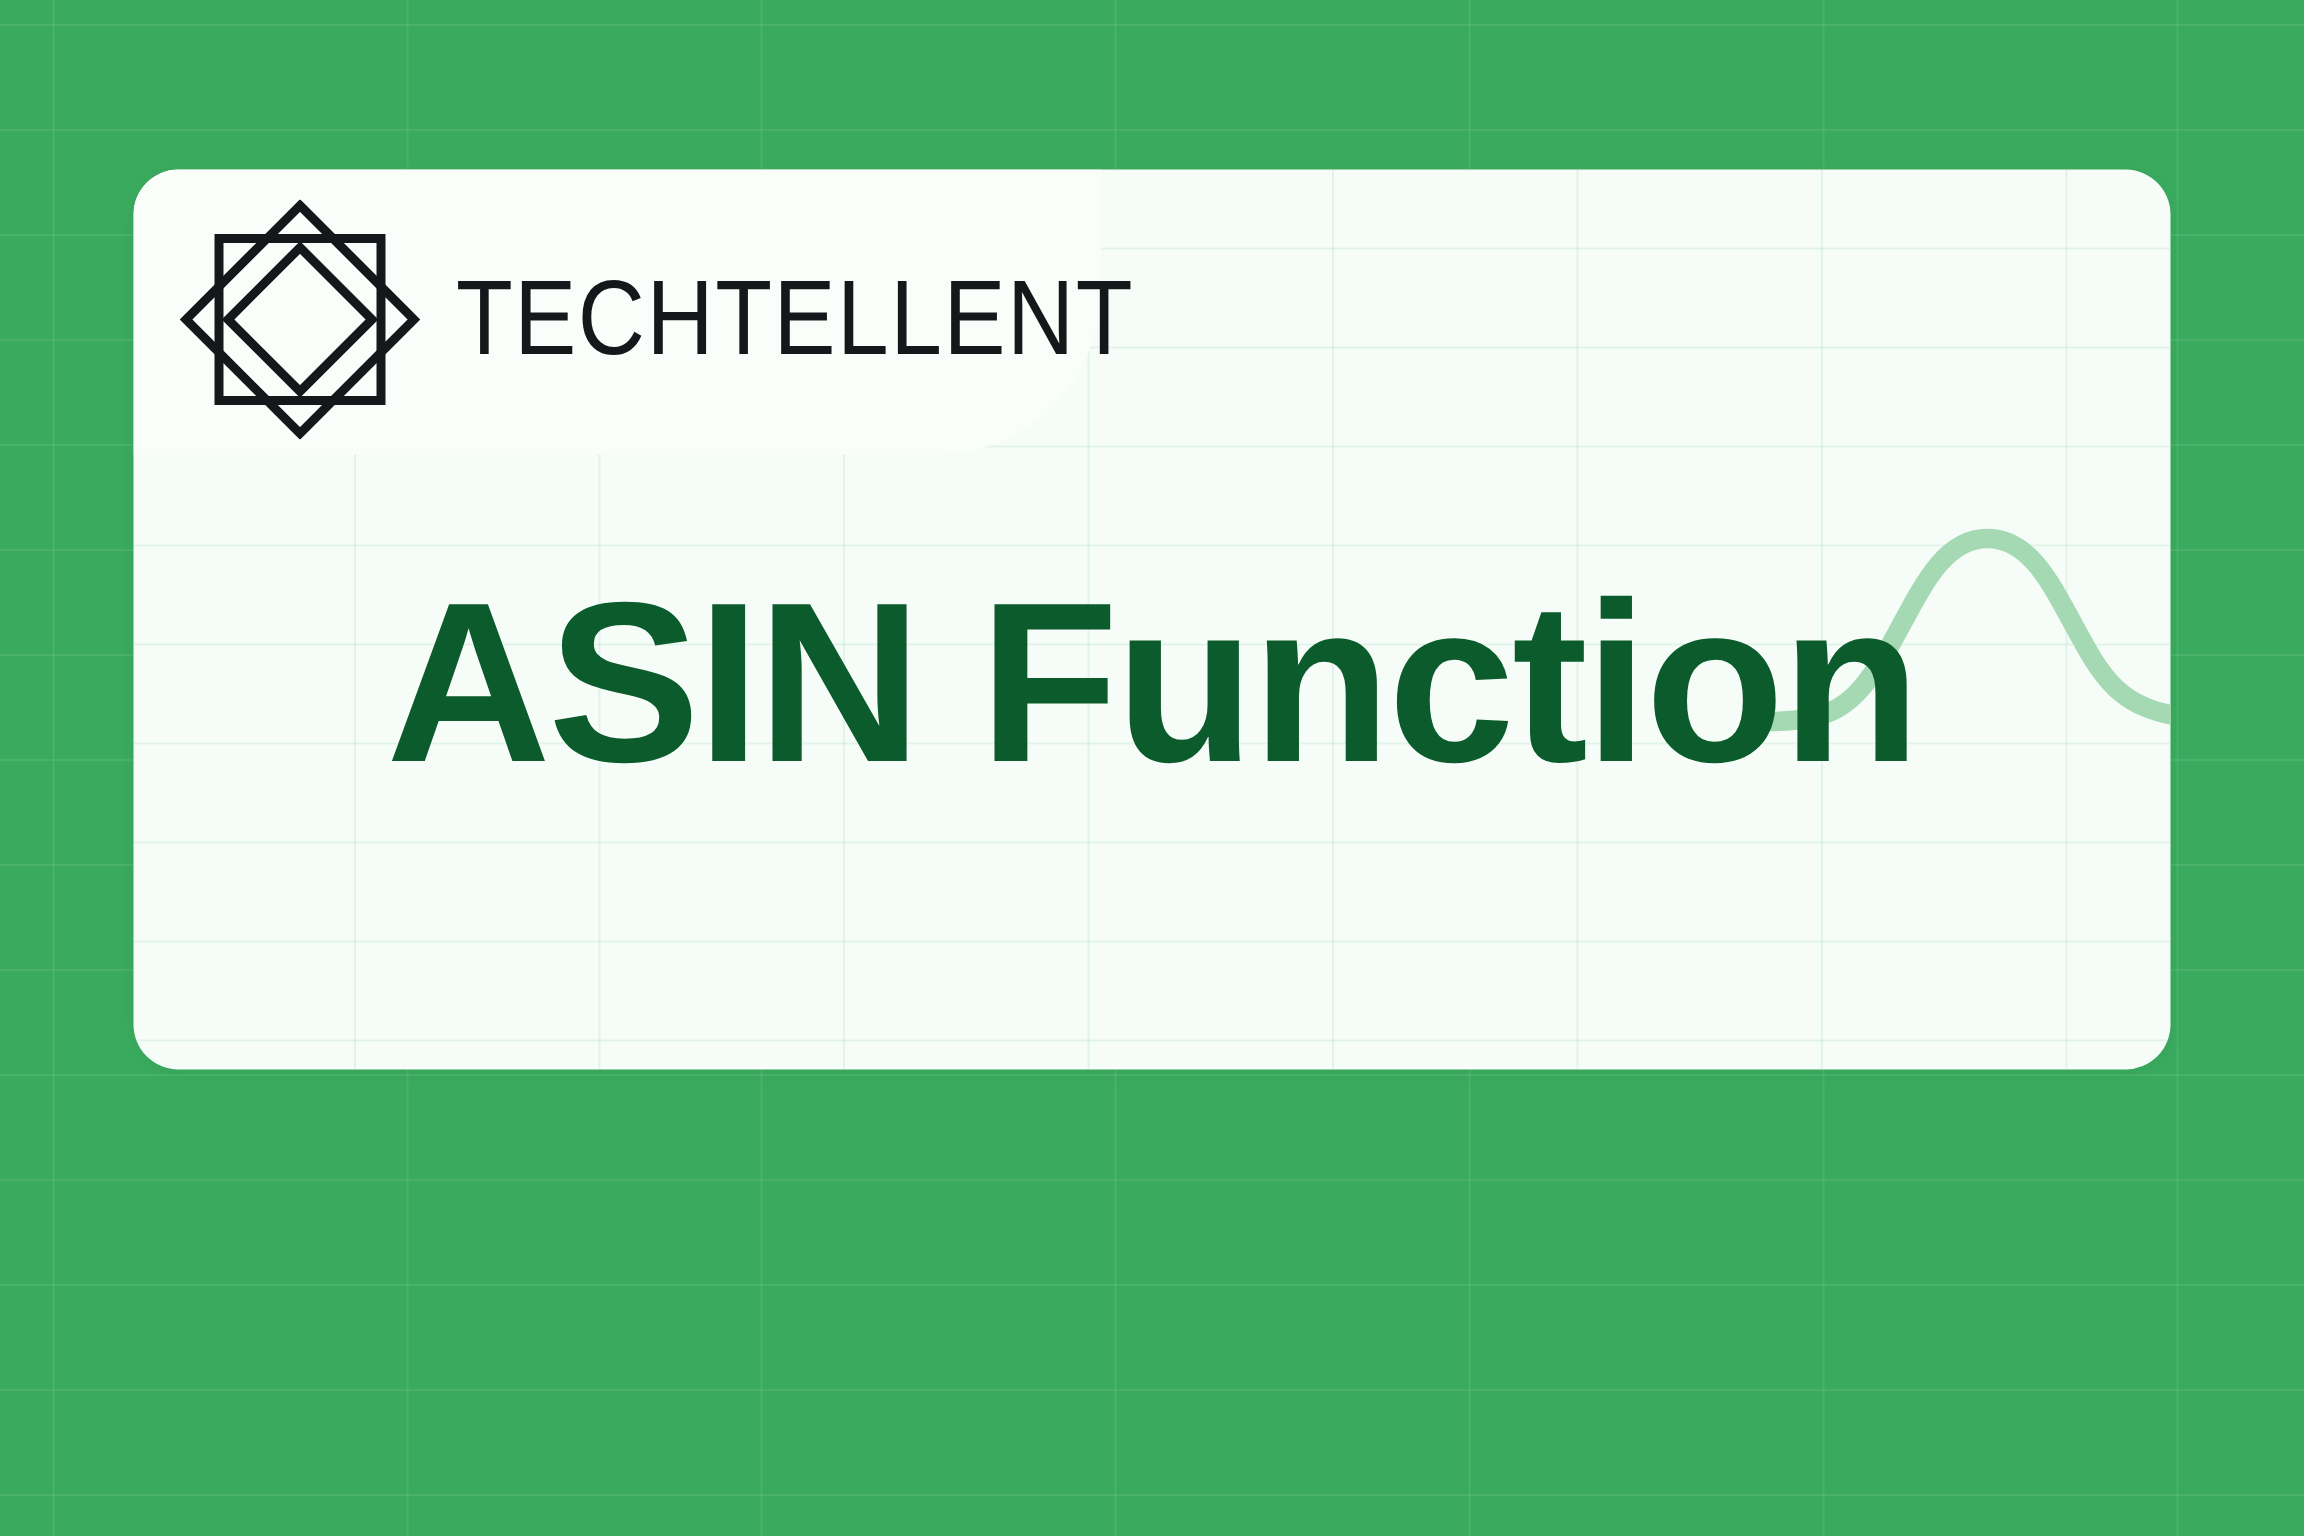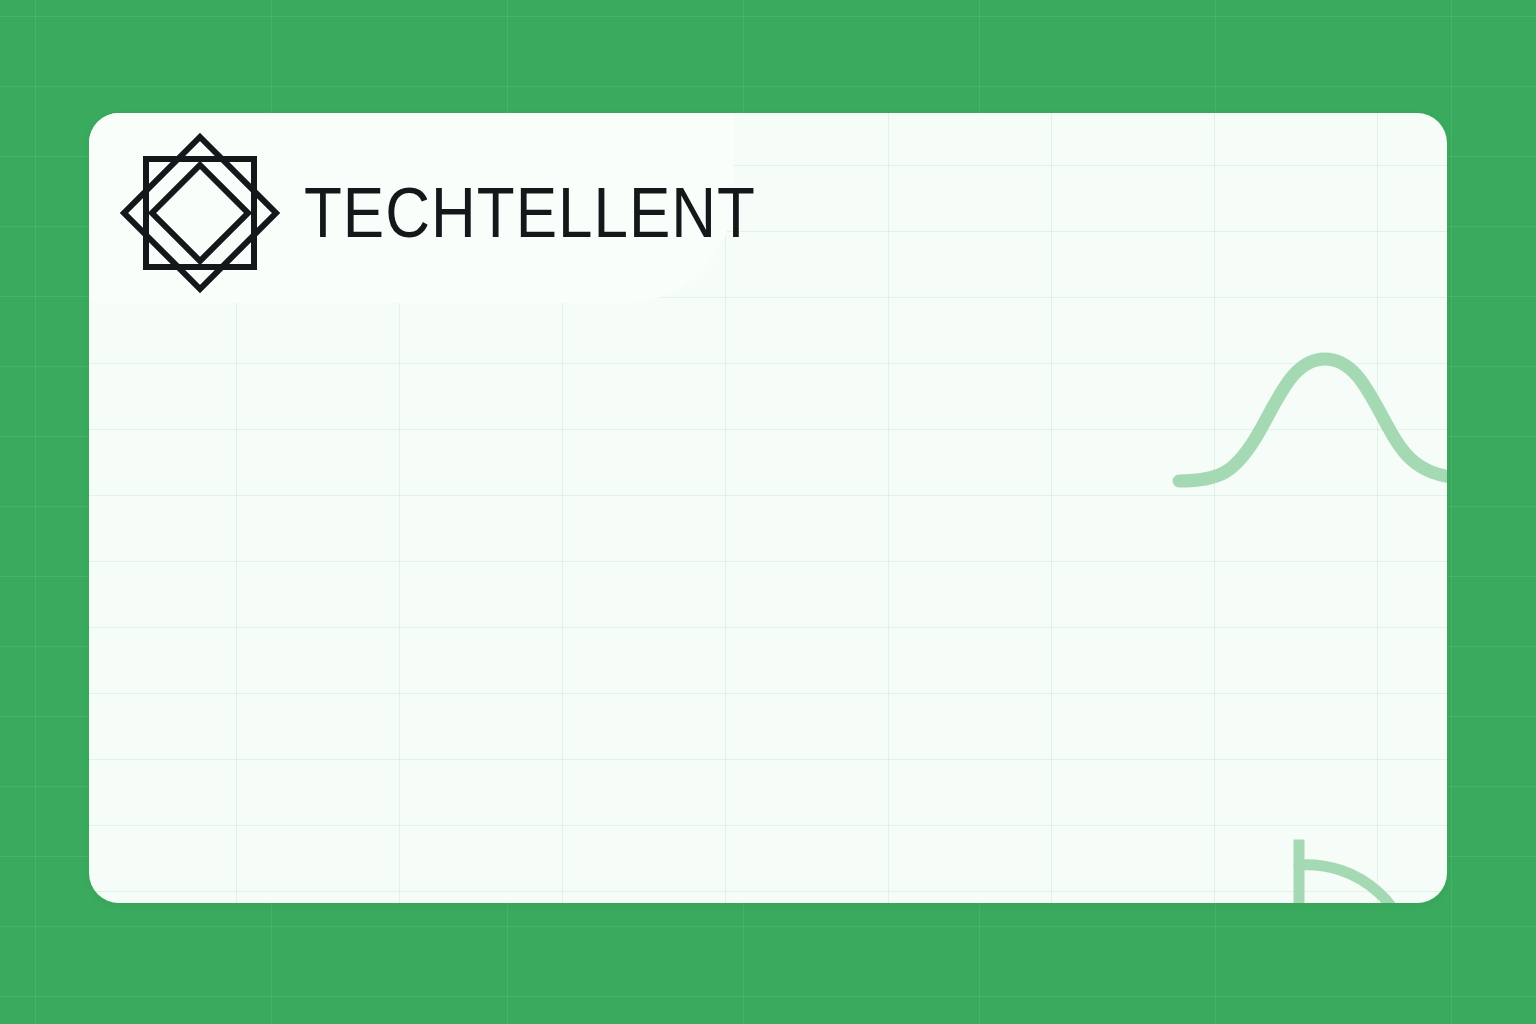--- a/index.html
+++ b/index.html
@@ -33,21 +33,21 @@
     background-position: 35px 16px;
     pointer-events: none;
   }
 
   
   #card {
     position: absolute;
     left: 89px;
     top: 113px;
     width: 1358px;
-    height: 790px;
+    height: 600px;
     background-color: #F6FCF8;
     border-radius: 30px;
     overflow: hidden;
     box-shadow: 0 2px 10px rgba(0,0,0,0.05);
   }
   
   #card-grid {
     position: absolute;
     inset: 0;
     background-image:
@@ -181,16 +181,17 @@
 
           <polygon points="80,4 156,80 80,156 4,80"></polygon>
 
           <polygon points="80,32 128,80 80,128 32,80"></polygon>
         </g>
       </svg>
       <div id="logo-wordmark">TECHTELLENT</div>
     </div>
 
     <div id="headline">
+      <span class="line">ASIN Function</span>
     </div>
 
   </div>
 </div>
 
 </body></html>

